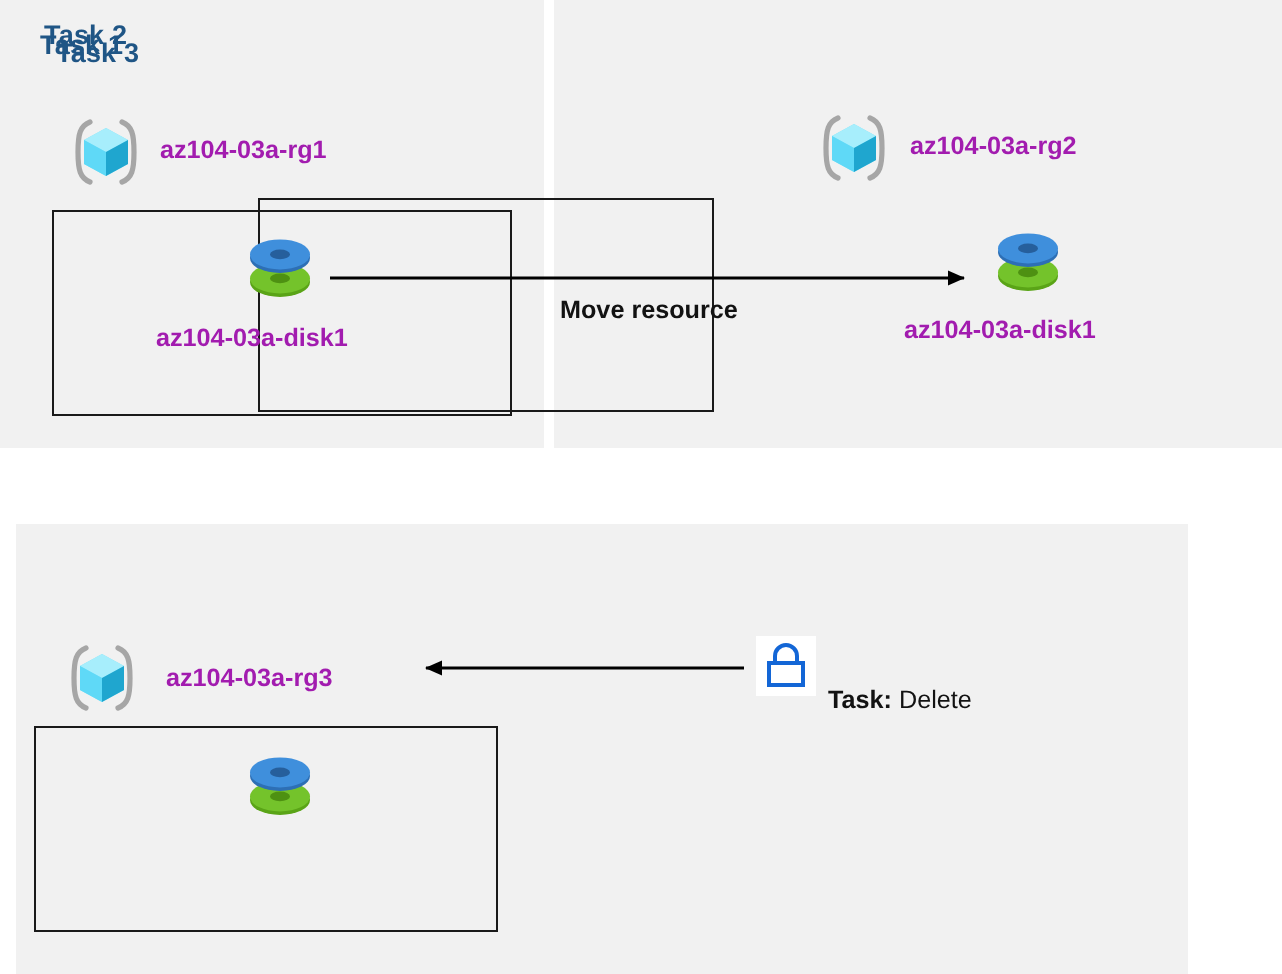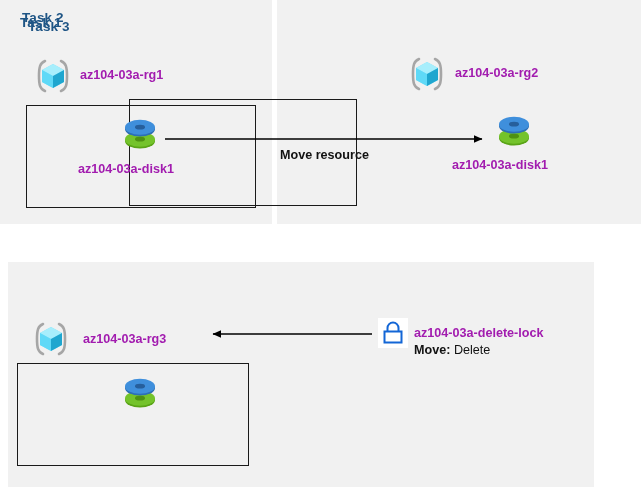--- a/index.html
+++ b/index.html
@@ -214,23 +214,22 @@
       <ellipse cx="21" cy="14.2" rx="5" ry="2.4" fill="#265f9c"></ellipse>
     </svg>
   </div>
 
   <div class="lock-icon" id="lock-icon-el">
     <svg viewBox="0 0 30 30">
       <path d="M9.5 13.5 V10 a5.5 5.5 0 0 1 11 0 v3.5" fill="none" stroke="#1366d6" stroke-width="2"></path>
       <rect x="6.5" y="13.5" width="17" height="11" fill="none" stroke="#1366d6" stroke-width="2"></rect>
     </svg>
   </div>
-  <div class="node-label" id="lock-label">az104-03a-delete-lock</div>
   <div class="lock-type" id="lock-type-el">
-    <b>Move:</b><span>&nbsp;</span><span>Delete</span>
+    <b>Task:</b><span>&nbsp;</span><span>Delete</span>
   </div>
 
   <div class="arrow-label" id="move-label">Move resource</div>
 
   <svg class="connector" viewBox="0 0 641 487">
     <defs>
       <marker id="arrow-right" markerWidth="9" markerHeight="9" refX="8" refY="4.5" orient="auto" markerUnits="userSpaceOnUse">
         <path d="M0,0.8 L8.5,4.5 L0,8.2 z" fill="#000000"></path>
       </marker>
       <marker id="arrow-left" markerWidth="9" markerHeight="9" refX="8" refY="4.5" orient="auto" markerUnits="userSpaceOnUse">

